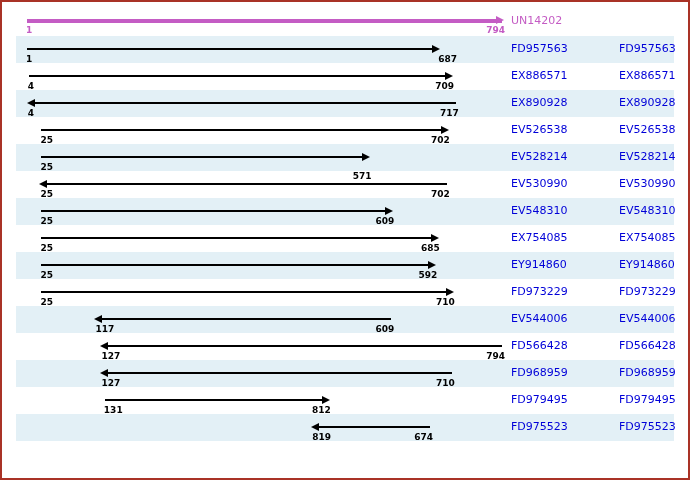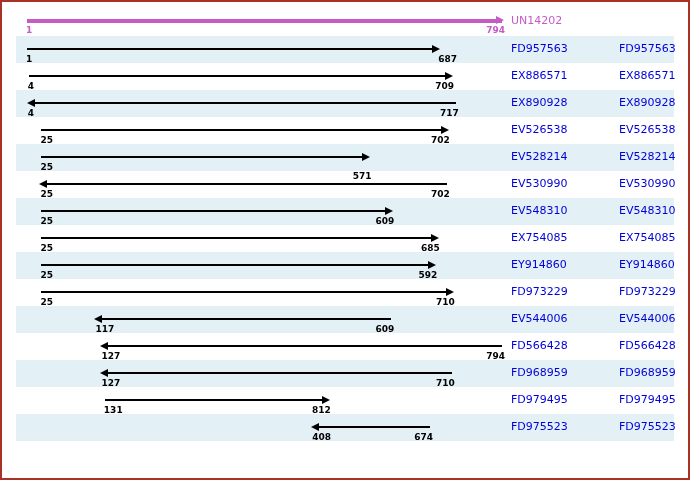--- a/index.html
+++ b/index.html
@@ -183,18 +183,18 @@
       <div class="acc col-b" style="top: 365px;">FD968959</div>
       <div class="bar-line" style="left: 102.869px; width: 222.825px; top: 397px;"></div>
       <div class="head head-right" style="left: 319.694px; top: 394px;"></div>
       <div class="coord" style="left: 101.869px; top: 403px;">131</div>
       <div class="coord right" style="left: 328.694px; top: 403px;">812</div>
       <div class="acc col-a" style="top: 392px;">FD979495</div>
       <div class="acc col-b" style="top: 392px;">FD979495</div>
       <div class="row-band" style="top: 412px;"></div>
       <div class="bar-line" style="left: 311.318px; width: 116.803px; top: 424px;"></div>
       <div class="head head-left" style="left: 309.318px; top: 421px;"></div>
-      <div class="coord" style="left: 310.318px; top: 430px;">408</div>
+      <div class="coord" style="left: 310.318px; top: 430px;">819</div>
       <div class="coord right" style="left: 431.121px; top: 430px;">674</div>
       <div class="acc col-a" style="top: 419px;">FD975523</div>
       <div class="acc col-b" style="top: 419px;">FD975523</div>
     </div>
 </div>
 
 </body></html>

